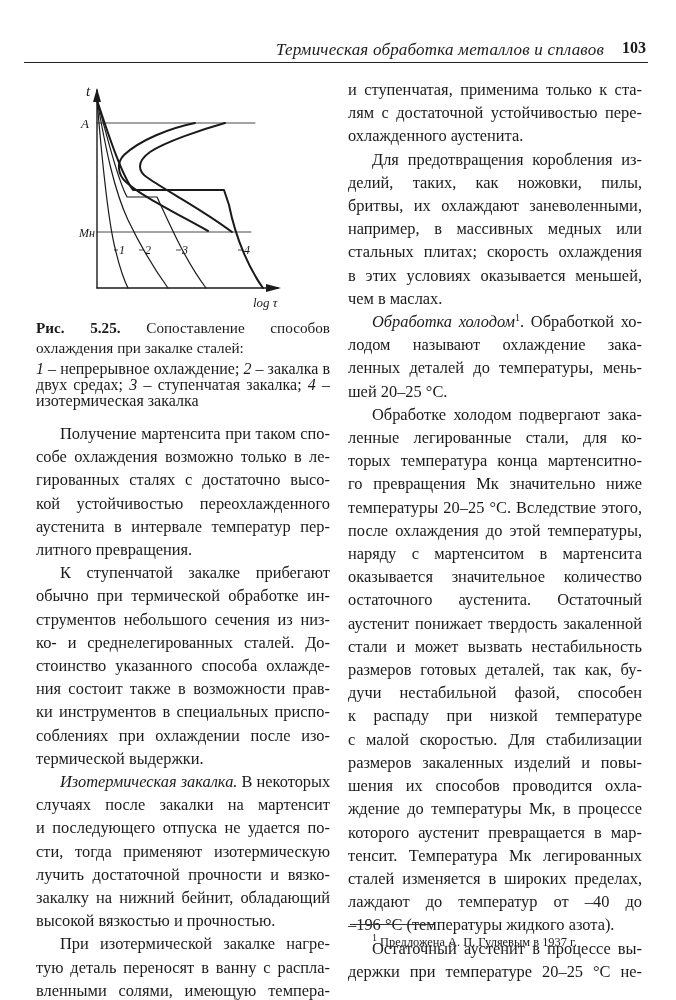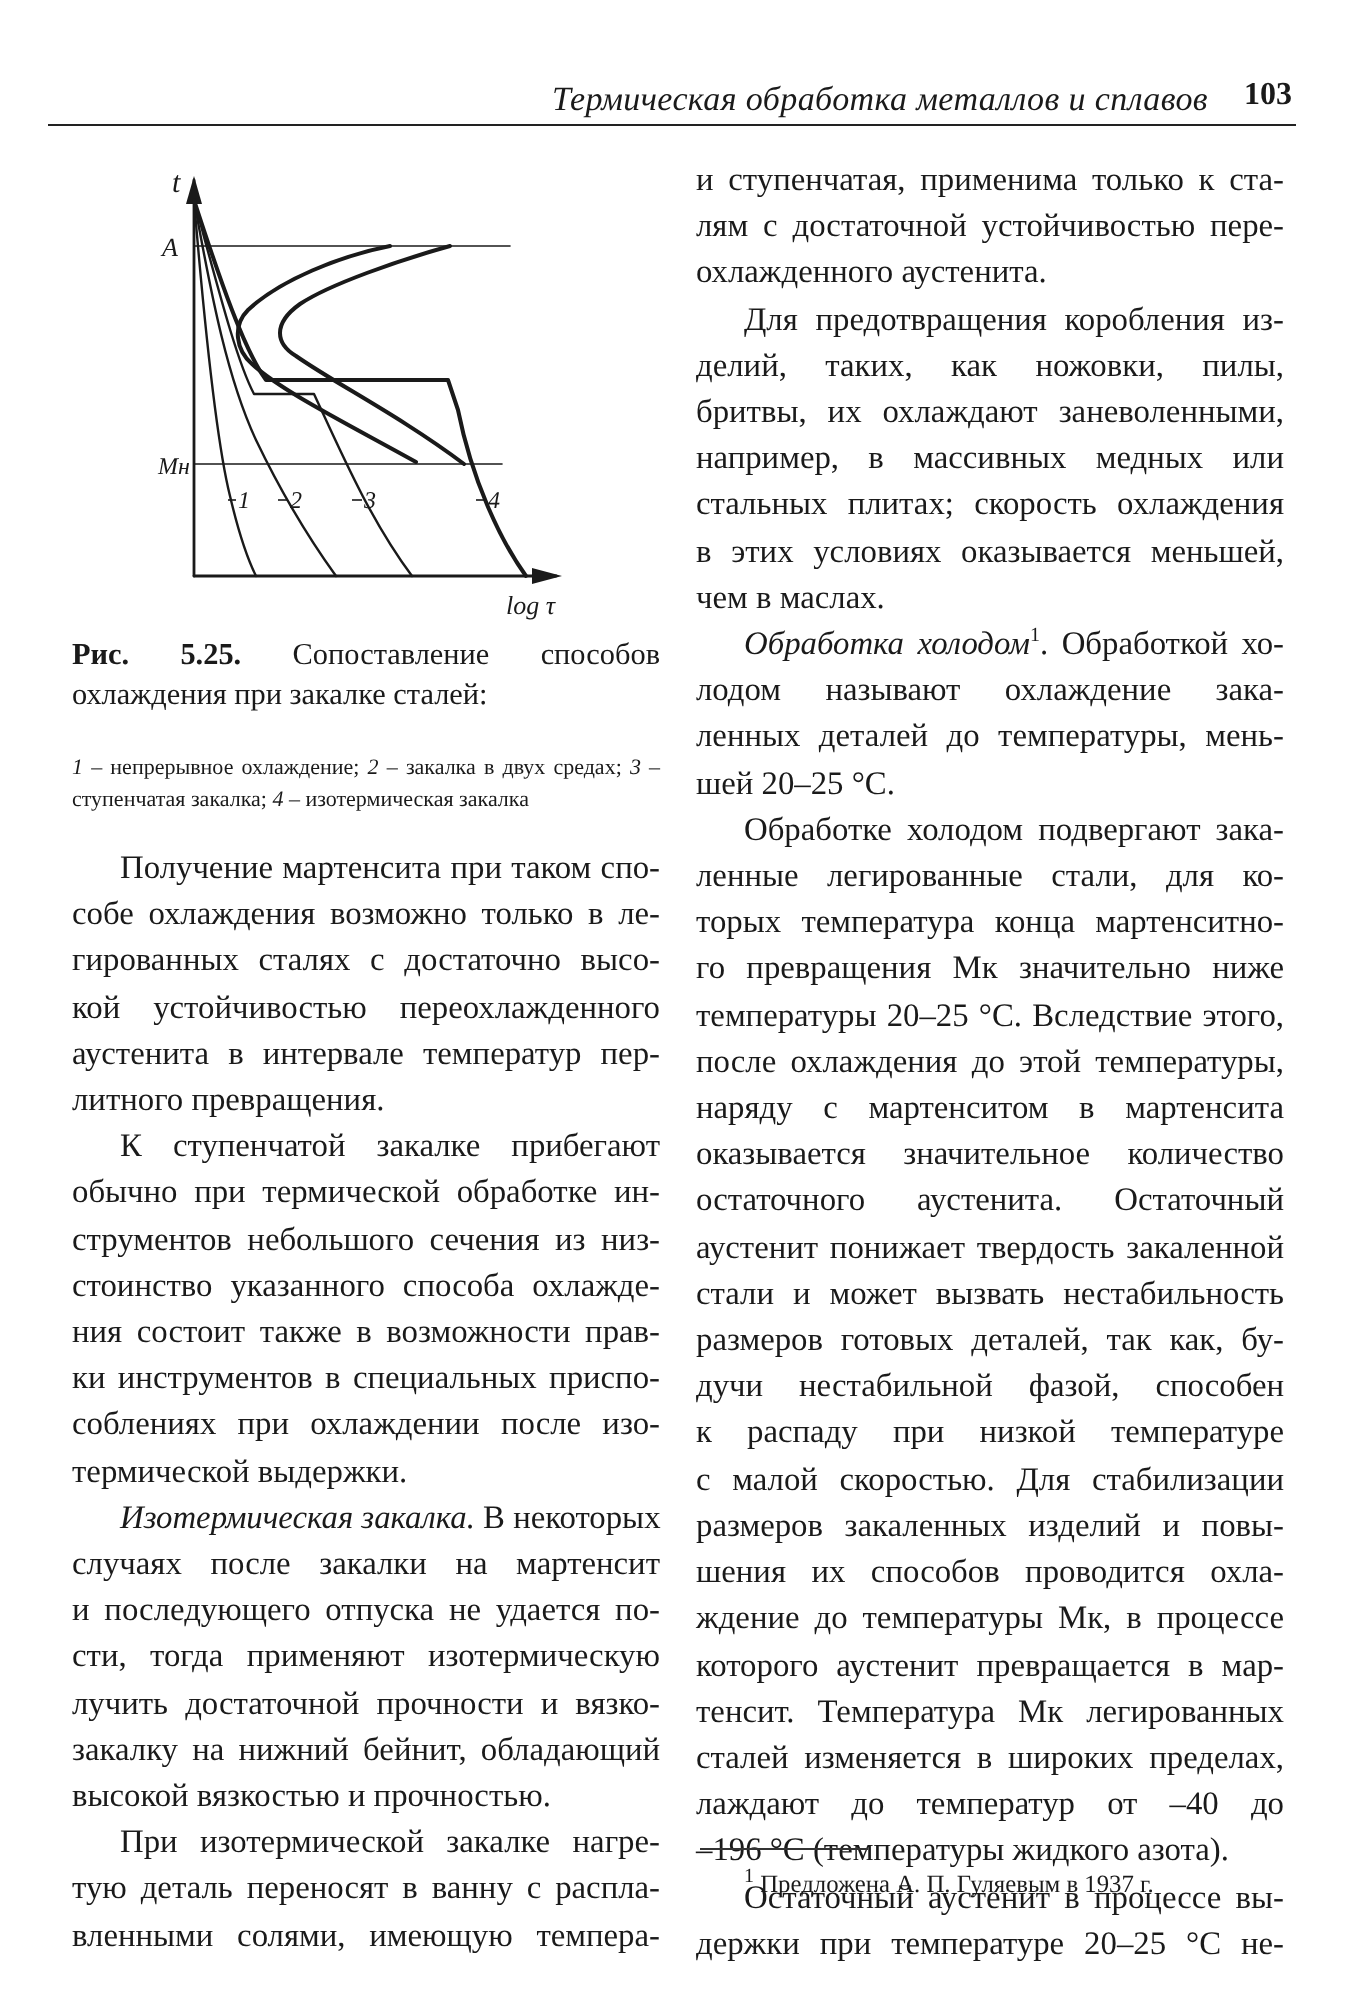--- a/index.html
+++ b/index.html
@@ -18,21 +18,21 @@
   .col p.cont { text-indent: 0; }
   .col .line { display: block; text-align: justify; text-align-last: justify; white-space: nowrap; }
   .col .line.last { text-align-last: left; }
   .it { font-style: italic; }
   sup { font-size: 10px; vertical-align: super; line-height: 0; }
 
   .figure { position: absolute; left: 60px; top: 80px; width: 270px; height: 250px; }
   .caption { position: absolute; left: 36px; top: 318px; width: 294px; }
   .caption-title { font-size: 15.2px; line-height: 20px; text-align: justify; }
   .caption-title b { font-weight: bold; }
-  .caption-legend { font-size: 11px; line-height: 16px; margin-top: 18px; text-align: justify; }
+  .caption-legend { font-size: 16px; line-height: 16px; margin-top: 3px; text-align: justify; }
 
   .footnote-rule { position: absolute; left: 350px; top: 924px; width: 84px; height: 0; border-top: 1px solid #333; }
   .footnote { position: absolute; left: 372px; top: 935px; font-size: 12.4px; }
 </style>
 </head>
 <body>
 
 <div class="header">
   <span class="running-title">Термическая обработка металлов и сплавов</span>
   <span class="page-number">103</span>
@@ -94,20 +94,21 @@
       <span class="line">собе охлаждения возможно только в ле-</span>
       <span class="line">гированных сталях с достаточно высо-</span>
       <span class="line">кой устойчивостью переохлажденного</span>
       <span class="line">аустенита в интервале температур пер-</span>
       <span class="line last">литного превращения.</span>
     </p>
   <p style="text-indent: 0px;">
       <span class="line" style="padding-left: 24px;">К ступенчатой закалке прибегают</span>
       <span class="line">обычно при термической обработке ин-</span>
       <span class="line">струментов небольшого сечения из низ-</span>
+      <span class="line">ко- и среднелегированных сталей. До-</span>
       <span class="line">стоинство указанного способа охлажде-</span>
       <span class="line">ния состоит также в возможности прав-</span>
       <span class="line">ки инструментов в специальных приспо-</span>
       <span class="line">соблениях при охлаждении после изо-</span>
       <span class="line last">термической выдержки.</span>
     </p>
   <p style="text-indent: 0px;">
       <span class="line" style="padding-left: 24px;"><span class="it">Изотермическая закалка.</span> В некоторых</span>
       <span class="line">случаях после закалки на мартенсит</span>
       <span class="line">и последующего отпуска не удается по-</span>

